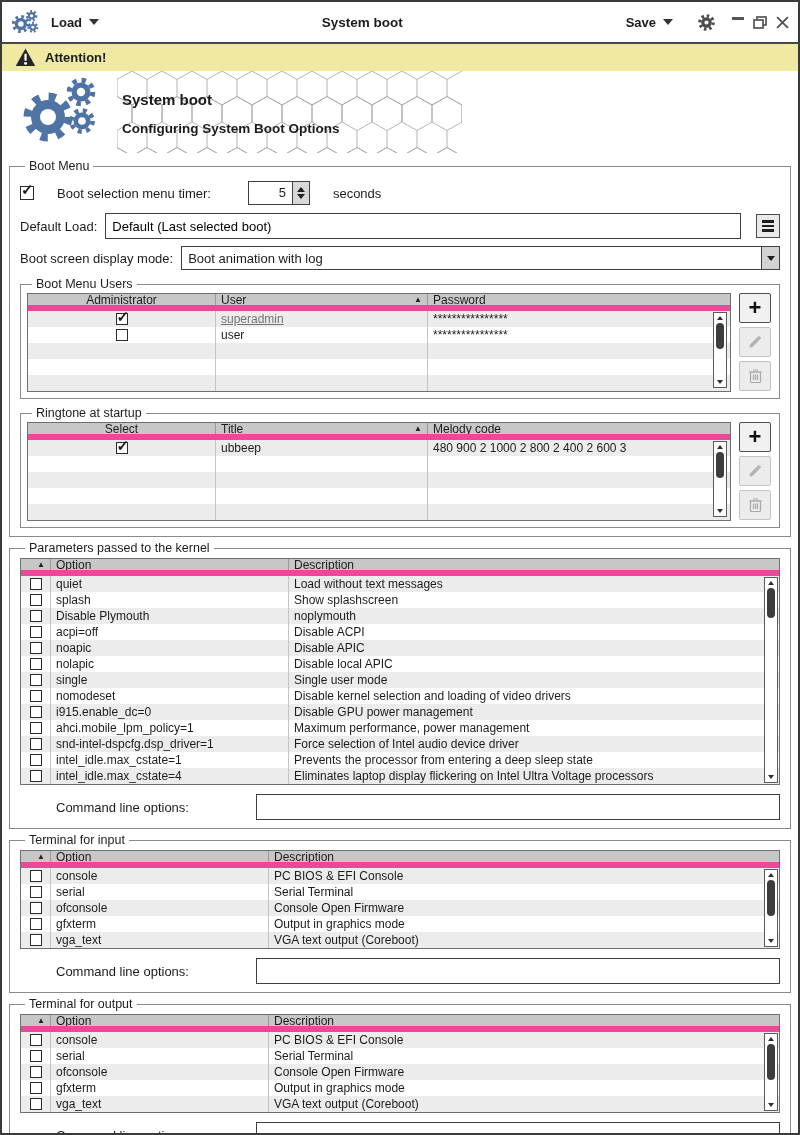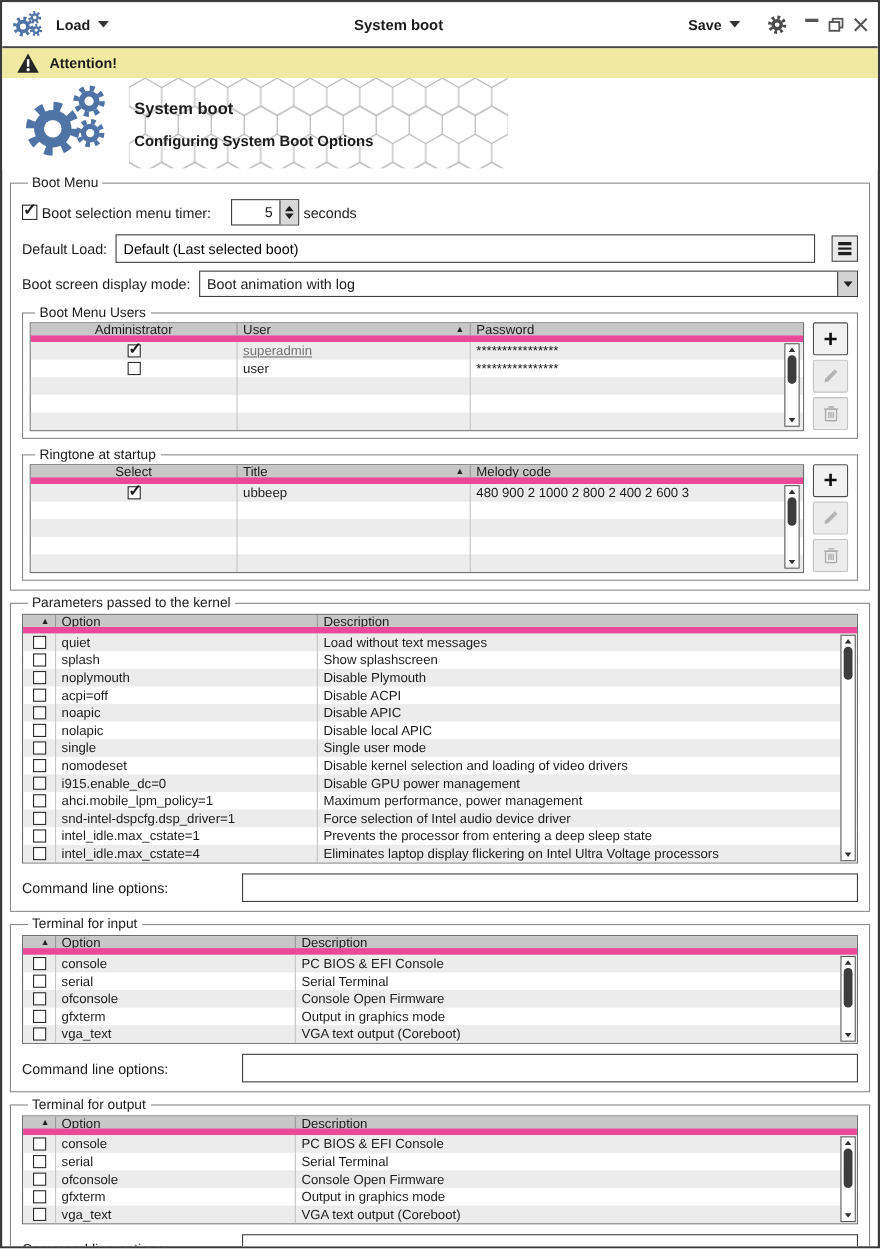--- a/index.html
+++ b/index.html
@@ -23,21 +23,21 @@
   .hdr-gears{position:absolute;left:16px;top:2px;}
   .hdr-text{position:absolute;left:120px;top:20px;}
   .hdr-text .t1{font-size:15px;font-weight:bold;margin:0 0 13px 0;}
   .hdr-text .t2{font-size:13.5px;font-weight:bold;margin:0;}
   
   fieldset.fs{border:1px solid #8a8a8a;margin:4px 7px 0;padding:3px 10px 8px;}
   fieldset.fs legend{font-size:12.5px;padding:0 4px;margin-left:5px;}
   fieldset.sub{margin:7px 0 0;padding:2px 6px 6px;}
   
   .row{display:flex;align-items:center;font-size:13px;}
-  .timer-row{margin:5px 0 8px;gap:4px;}
+  .timer-row{margin:5px 0 8px;gap:23px;}
   .cb{position:relative;display:inline-block;width:12px;height:12px;border:1.5px solid #2c2c2c;background:#fff;flex:0 0 auto;}
   .cb.big{width:14px;height:14px;}
   .cb.on::after{content:"\2713";position:absolute;left:0;top:-6px;font-size:15px;font-weight:bold;color:#1a1a1a;}
   .spin{display:flex;width:62px;height:24px;border:1px solid #3f3f3f;background:#fff;margin-left:14px;}
   .spin .val{flex:1;text-align:right;padding:3px 6px 0 0;font-size:13px;}
   .spin .btns{width:17px;background:#d8d8d8;border-left:1px solid #3f3f3f;display:flex;flex-direction:column;align-items:center;justify-content:center;gap:2px;}
   .tri-up{width:0;height:0;border-left:4px solid transparent;border-right:4px solid transparent;border-bottom:5px solid #1e1e1e;}
   .tri-down{width:0;height:0;border-left:4px solid transparent;border-right:4px solid transparent;border-top:5px solid #1e1e1e;}
   .dl-row{margin:4px 0 7px;gap:8px;}
   .dm-row{margin:0 0 3px;gap:8px;}
@@ -76,21 +76,21 @@
   .sb-up{margin-top:3px;width:0;height:0;border-left:3.5px solid transparent;border-right:3.5px solid transparent;border-bottom:4.5px solid #2e2e2e;}
   .sb-down{position:absolute;bottom:3px;width:0;height:0;border-left:3.5px solid transparent;border-right:3.5px solid transparent;border-top:4.5px solid #2e2e2e;}
   .sb-thumb{width:8px;border-radius:4px;background:#3d3d3d;margin-top:3px;}
   
   .btncol{width:34px;display:flex;flex-direction:column;gap:4px;flex:0 0 auto;}
   .abtn{width:32px;height:30px;border:1px solid #4f4f4f;background:#f1f1f1;border-radius:2px;display:flex;align-items:center;justify-content:center;color:#101010;}
   .abtn.plus::after{content:"+";font-size:22px;font-weight:bold;line-height:20px;}
   .dbtn{width:32px;height:30px;border:1px solid #c3c3c3;background:#ececec;border-radius:2px;display:flex;align-items:center;justify-content:center;}
   
   .cmd{display:flex;align-items:center;margin-top:9px;font-size:13px;}
-  .cmd .lbl{width:200px;flex:0 0 auto;}
+  .cmd .lbl{width:200px;flex:0 0 auto;margin-left:36px;}
   .cmd input{flex:1;height:25px;}
   .kernel-fs{margin-top:13px;}
   .term-fs{margin-top:9px;}
 </style>
 </head>
 <body>
 
 <div class="window">
 
   <div class="titlebar">
@@ -398,24 +398,24 @@
             </div>
             <div class="cell">
               <span>Show splashscreen</span>
             </div>
           </div>
           <div class="trow cols-kern">
             <div class="cell c-center">
               <span class="cb"></span>
             </div>
             <div class="cell">
+              <span>Disable Plymouth</span>
+            </div>
+            <div class="cell">
               <span>noplymouth</span>
-            </div>
-            <div class="cell">
-              <span>Disable Plymouth</span>
             </div>
           </div>
           <div class="trow cols-kern">
             <div class="cell c-center">
               <span class="cb"></span>
             </div>
             <div class="cell">
               <span>acpi=off</span>
             </div>
             <div class="cell">

